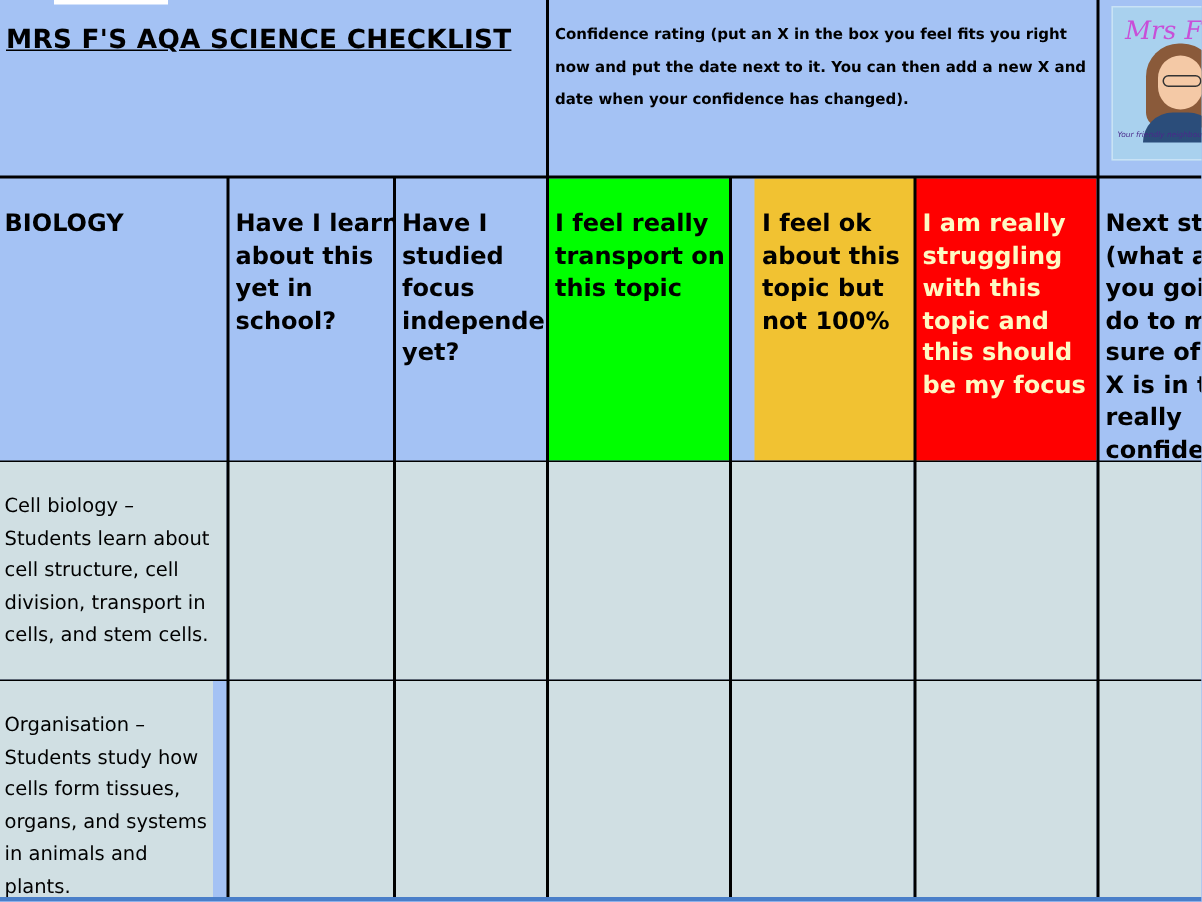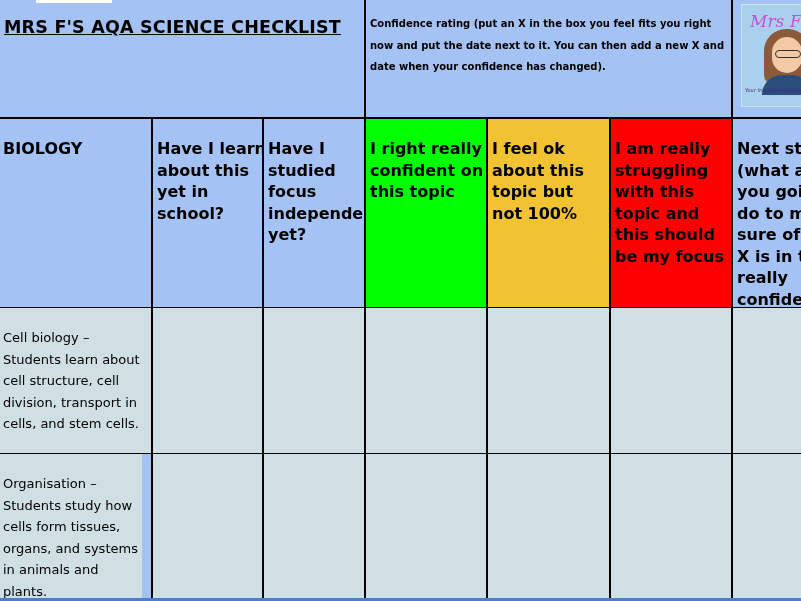--- a/index.html
+++ b/index.html
@@ -3,21 +3,21 @@
 <meta charset="utf-8">
 <style>
   * { box-sizing: border-box; margin: 0; padding: 0; }
   html, body { width: 801px; height: 601px; overflow: hidden; background: #a4c2f4; }
   body { position: relative; font-family: "DejaVu Sans", sans-serif; color: #000; }
 
   .cell { position: absolute; overflow: hidden; }
   .blue { background: #a4c2f4; }
   .grey { background: #d0dfe3; }
   .green { background: #00ff00; }
-  .amber { background: #f1c232; }
+  .amber { background: #f1c232; margin-left: 16px; }
   .red { background: #ff0000; }
 
   .vline { position: absolute; width: 1.5px; background: #000; }
   .hline { position: absolute; height: 1.5px; background: #000; }
 
   .title-tab { position: absolute; left: 36px; top: 0; width: 76px; height: 3px; background: #fff; }
   .title {
     position: absolute; left: 4px; top: 17px;
     font-family: "DejaVu Sans", sans-serif; font-weight: bold; font-size: 17.5px;
     text-decoration: underline; letter-spacing: 0.2px; white-space: nowrap;
@@ -79,27 +79,27 @@
 <div class="cell blue" style="left:0;top:119px;width:151px;height:188px;">
   <div class="hdr" style="left:3px;">BIOLOGY</div>
 </div>
 <div class="cell blue" style="left:152px;top:119px;width:126px;height:188px;">
   <div class="hdr">Have I learnt about this yet in school?</div>
 </div>
 <div class="cell blue" style="left:263px;top:119px;width:101px;height:188px;">
   <div class="hdr">Have I studied focus independently yet?</div>
 </div>
 <div class="cell green" style="left:365px;top:119px;width:121px;height:188px;">
-  <div class="hdr">I right really confident on this topic</div>
+  <div class="hdr">I feel really transport on this topic</div>
 </div>
 <div class="cell amber" style="left:487px;top:119px;width:122px;height:188px;">
   <div class="hdr">I feel ok about this topic but not 100%</div>
 </div>
 <div class="cell red" style="left:610px;top:119px;width:121px;height:188px;">
-  <div class="hdr" style="color:#000000;">I am really struggling with this topic and this should be my focus</div>
+  <div class="hdr" style="color:#fef9c3;">I am really struggling with this topic and this should be my focus</div>
 </div>
 <div class="cell blue" style="left:732px;top:119px;width:69px;height:188px;">
   <div class="hdr" style="width:120px;right:auto;">Next steps (what are you going to do to make sure of your X is in the really confident...</div>
 </div>
 
 <div class="cell grey" style="left:0;top:308px;width:151px;height:145px;">
   <div class="topic">Cell biology – Students learn about cell structure, cell division, transport in cells, and stem cells.</div>
 </div>
 <div class="cell grey" style="left:152px;top:308px;width:110px;height:145px;"></div>
 <div class="cell grey" style="left:263px;top:308px;width:101px;height:145px;"></div>

